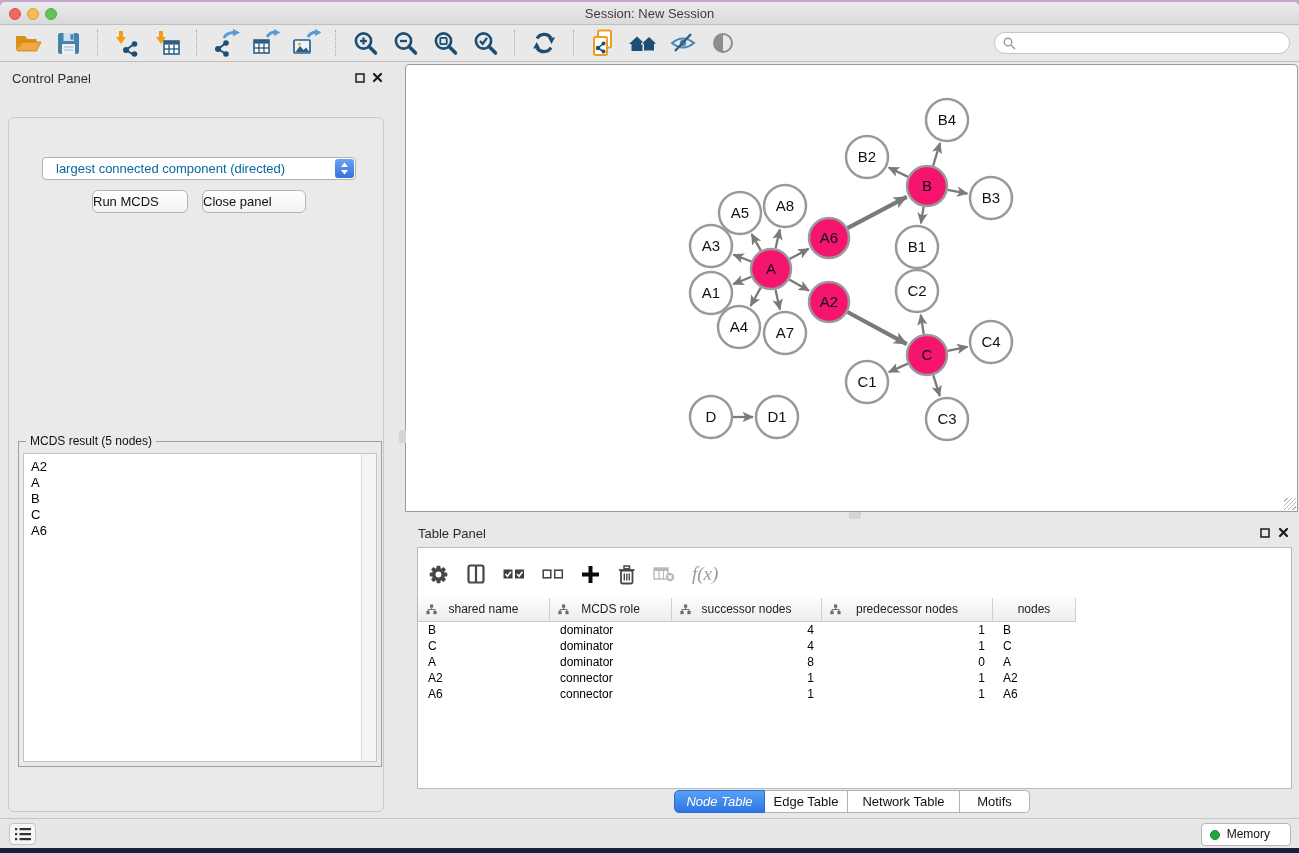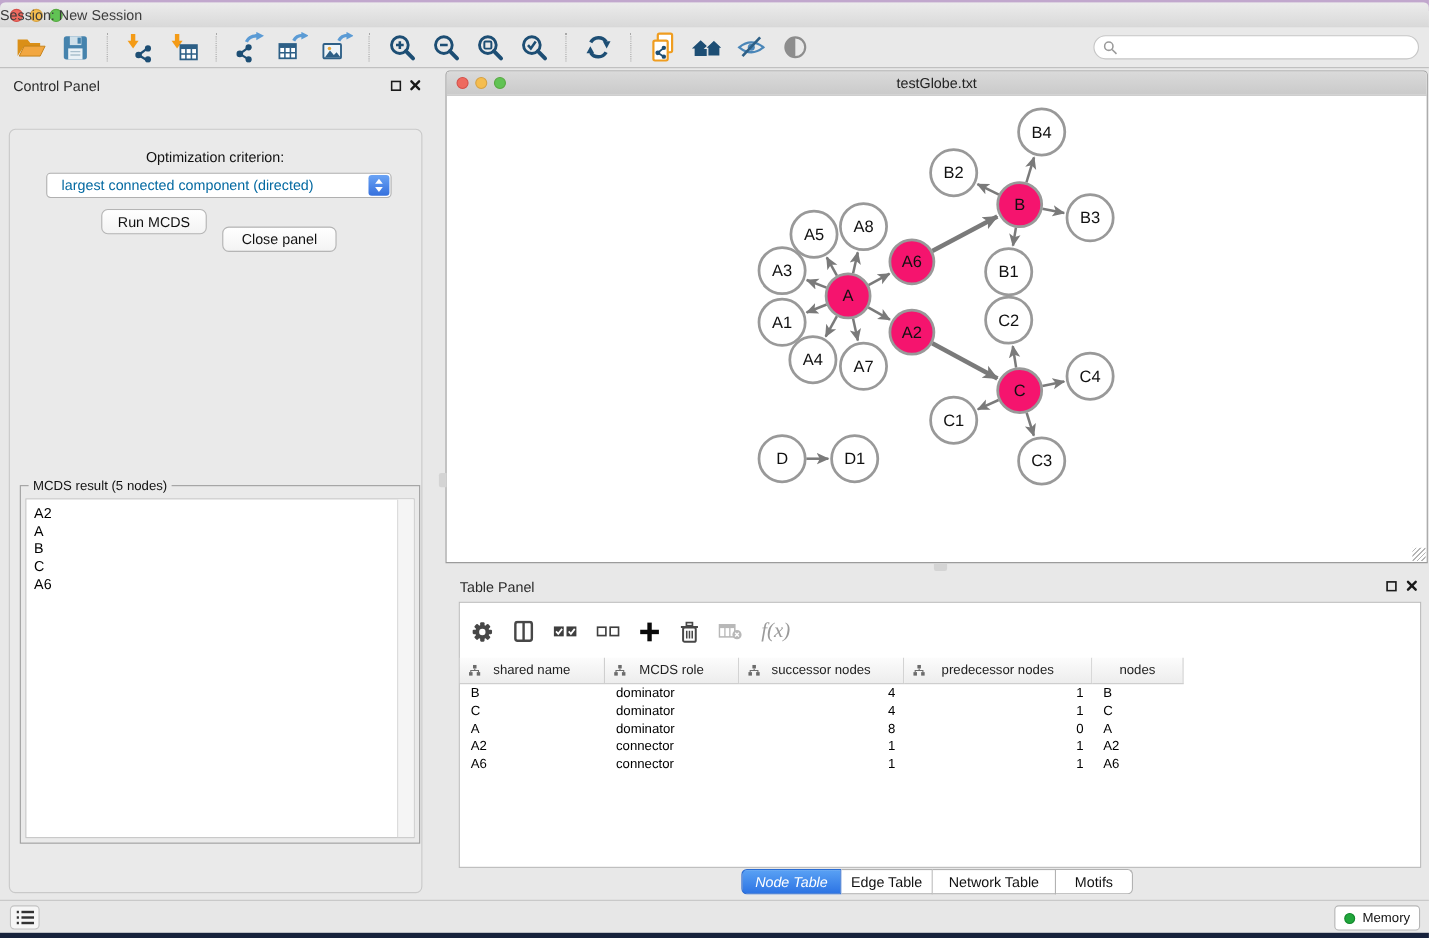--- a/index.html
+++ b/index.html
@@ -2,43 +2,43 @@
 <html><head>
 <meta charset="utf-8">
 <style>
 *{box-sizing:border-box}
 html,body{margin:0;padding:0}
 body{width:1299px;height:853px;position:relative;font-family:"Liberation Sans",sans-serif;background:#e8e8e8;overflow:hidden}
 #strip-top{position:absolute;top:0;left:0;width:100%;height:10px;background:#c1a7cd;z-index:0}
 #strip-bottom{position:absolute;bottom:0;left:0;width:100%;height:5px;background:#17223c;z-index:6}
 #titlebar{position:absolute;top:2px;left:0;width:100%;height:23px;background:linear-gradient(#ececec,#d9d9d9);border-radius:5px 5px 0 0;border-bottom:1px solid #c0c0c0;z-index:1}
 .tl{position:absolute;top:6px;width:12px;height:12px;border-radius:50%}
-#wtitle{position:absolute;top:4px;left:0;width:100%;font-size:13px;color:#3d3d3d}
+#wtitle{position:absolute;top:4px;left:0;width:100%;text-align:center;font-size:13px;color:#3d3d3d}
 #toolbar{position:absolute;top:25px;left:0;width:100%;height:37px;background:#e9e9e9;border-bottom:1px solid #bcbcbc;display:flex;align-items:center;padding-left:8px;z-index:1}
 .tbtn{width:30px;height:30px;display:flex;align-items:center;justify-content:center;margin:0 5px;flex:0 0 auto}
 .tsep{width:1px;height:26px;border-left:1px dotted #a8a8a8;margin:0 9px;flex:0 0 auto}
 #searchbox{margin-left:auto;margin-right:9px;width:296px;height:22px;border:1px solid #c6c6c6;border-radius:12px;background:#fff;position:relative;flex:0 0 auto}
 #searchbox input{position:absolute;left:24px;top:1px;width:265px;height:18px;border:none;outline:none;font-size:13px;background:transparent}
 
 #control-panel{position:absolute;left:0;top:62px;width:391px;height:756px}
 #cp-title{position:absolute;left:12px;top:9px;font-size:13px;color:#2b2b2b}
 .float-ic{position:absolute;top:11px;width:10px;height:10px}
 .close-ic{position:absolute;top:10px;width:11px;height:11px}
 #ctabs{position:absolute;top:34px;left:0;width:100%;display:flex;justify-content:center}
 .ctab{height:21px;line-height:20px;padding:0 14px;font-size:13px;background:#fff;border:1px solid #b9b9b9;border-left:none;color:#111}
 .ctab:first-child{border-left:1px solid #b9b9b9;border-radius:4px 0 0 4px}
 .ctab.sel{background:linear-gradient(#55a0f5,#2d78e8);color:#fff;border:1px solid #2a67cf;border-radius:4px;height:22px;margin-top:0px}
 #cpanel-box{position:absolute;left:8px;right:7px;top:55px;bottom:6px;border:1px solid #c9c9c9;border-radius:6px;background:#eaeaea}
 #optlabel{position:absolute;left:0;top:73px;width:100%;text-align:center;font-size:13px;color:#111}
 #dropdown{position:absolute;left:42px;top:95px;width:314px;height:23px;background:#fff;border:1px solid #b0b0b0;border-radius:4px}
 #dropdown .val{position:absolute;left:13px;top:3px;font-size:13px;color:#0369a1}
 #dd-stepper{position:absolute;right:1px;top:1px;width:19px;height:19px;border-radius:3px;background:linear-gradient(#6aa3f5,#3570dd)}
-.btn{position:absolute;height:23px;background:linear-gradient(#ffffff,#f3f3f3);border:1px solid #b5b5b5;border-radius:6px;font-size:13px;color:#111;text-align:center;line-height:21px}
+.btn{position:absolute;height:23px;background:linear-gradient(#ffffff,#f3f3f3);border:1px solid #b5b5b5;border-radius:6px;font-size:13px;color:#111;line-height:21px}
 #btn-run{left:92px;top:128px;width:96px}
-#btn-close{left:202px;top:144px;width:104px}
+#btn-close{left:202px;top:128px;width:104px}
 #fsbox{position:absolute;left:18px;top:379px;width:364px;height:326px;border:1px solid #9f9f9f}
 #fslegend{position:absolute;top:-8px;left:7px;background:#eaeaea;padding:0 4px;font-size:12px;color:#111}
 #mcds-listbox{position:absolute;left:4px;right:4px;top:11px;bottom:4px;background:#fff;border:1px solid #c4c4c4}
 #mcds-scroll{position:absolute;right:0;top:0;bottom:0;width:15px;background:#f5f5f5;border-left:1px solid #dadada}
 #mcds-list{position:absolute;left:7px;top:5px;right:20px}
 .mcds-item{font-size:13px;line-height:16px;color:#000}
 
 #net-window{position:absolute;left:405px;top:64px;width:893px;height:448px;border:1px solid #9b9b9b;border-radius:4px 4px 0 0;background:#fff}
 #net-titlebar{position:absolute;left:0;top:0;width:100%;height:22px;background:linear-gradient(#dadada,#cacaca);border-bottom:1px solid #a3a3a3;border-radius:3px 3px 0 0}
 .tl2{position:absolute;top:5px;width:11px;height:11px;border-radius:50%}
@@ -58,21 +58,21 @@
 .trow{display:flex;height:16px}
 .tcell{font-size:12px;color:#000;line-height:16px;padding:0 8px 0 10px;white-space:nowrap}
 #btabs{position:absolute;left:269px;top:270px;display:flex}
 .btab{height:23px;line-height:21px;font-size:13px;text-align:center;background:#fff;border:1px solid #b2b2b2;border-left:none;color:#111}
 .btab:first-child{border-left:1px solid #b2b2b2;border-radius:5px 0 0 5px}
 .btab:last-child{border-radius:0 5px 5px 0}
 .btab.sel{background:linear-gradient(#59a1f4,#2d74e4);color:#fff;border-color:#2a6bd2}
 
 #statusbar{position:absolute;left:0;top:818px;width:100%;height:30px;background:#e7e7e7;border-top:1px solid #c6c6c6;z-index:5}
 #sb-left{position:absolute;left:9px;top:4px;width:27px;height:22px;border:1px solid #c2c2c2;border-radius:4px;background:#f6f6f6;display:flex;align-items:center;justify-content:center}
-#sb-mem{position:absolute;right:8px;top:4px;height:23px;padding:0 8px 0 25px;border:1px solid #b5b5b5;border-radius:4px;background:#fff;font-size:12px;line-height:21px;color:#111}
+#sb-mem{position:absolute;right:8px;top:4px;height:23px;padding:0 20px 0 25px;border:1px solid #b5b5b5;border-radius:4px;background:#fff;font-size:12px;line-height:21px;color:#111}
 #sb-dot{position:absolute;left:8px;top:6px;width:10px;height:10px;border-radius:50%;background:#21a63c;border:1px solid #128a2c}
 </style>
 </head>
 <body>
 
 <div id="strip-top"></div>
 
 <div id="titlebar">
   <div class="tl" style="left:9px;background:#ee6a5f;border:1px solid #d5504a"></div>
   <div class="tl" style="left:27px;background:#f5bd4f;border:1px solid #d6a243"></div>
@@ -242,21 +242,20 @@
   <svg class="float-ic" style="right:26px" width="10" height="10" viewBox="0 0 10 10">
       <rect x="1" y="1" width="8" height="8" fill="none" stroke="#1a1a1a" stroke-width="1.5"></rect>
     </svg>
   <svg class="close-ic" style="right:8px" width="11" height="11" viewBox="0 0 11 11">
       <g stroke="#1a1a1a" stroke-width="2.2" stroke-linecap="round">
         <line x1="2" y1="2" x2="9" y2="9"></line>
         <line x1="9" y1="2" x2="2" y2="9"></line>
       </g>
     </svg>
   <div id="cpanel-box"></div>
-  <div id="optlabel">Optimization criterion:</div>
   <div id="dropdown">
     <span class="val">largest connected component (directed)</span>
     <div id="dd-stepper">
       <svg width="19" height="19" viewBox="0 0 19 19">
           <path d="M9.5 3.5 L13 8 L6 8 Z" fill="#fff"></path>
           <path d="M9.5 15.5 L13 11 L6 11 Z" fill="#fff"></path>
         </svg>
     </div>
   </div>
   <div class="btn" id="btn-run">Run MCDS</div>
@@ -270,26 +269,20 @@
           <div class="mcds-item">B</div>
           <div class="mcds-item">C</div>
           <div class="mcds-item">A6</div>
         </div>
       <div id="mcds-scroll"></div>
     </div>
   </div>
 </div>
 
 <div id="net-window">
-  <div id="net-titlebar">
-    <div class="tl2" style="left:9px;background:#ee6a5f;border:1px solid #d5504a"></div>
-    <div class="tl2" style="left:26px;background:#f5bd4f;border:1px solid #d6a243"></div>
-    <div class="tl2" style="left:43px;background:#61c354;border:1px solid #58a942"></div>
-    <div id="net-title">testGlobe.txt</div>
-  </div>
   <div id="net-canvas">
     <svg id="graph" width="891" height="424" viewBox="0 0 891 424">
       <defs>
         <marker id="mthin" markerUnits="userSpaceOnUse" markerWidth="12" markerHeight="12" refX="10.5" refY="6" orient="auto">
             <path d="M0 0.8 L11.5 6 L0 11.2 L2.8 6 Z" fill="#7a7a7a"></path>
           </marker>
         <marker id="mthick" markerUnits="userSpaceOnUse" markerWidth="15" markerHeight="14" refX="13" refY="7" orient="auto">
             <path d="M0 0.8 L14 7 L0 13.2 L3.4 7 Z" fill="#7a7a7a"></path>
           </marker>
       </defs>

